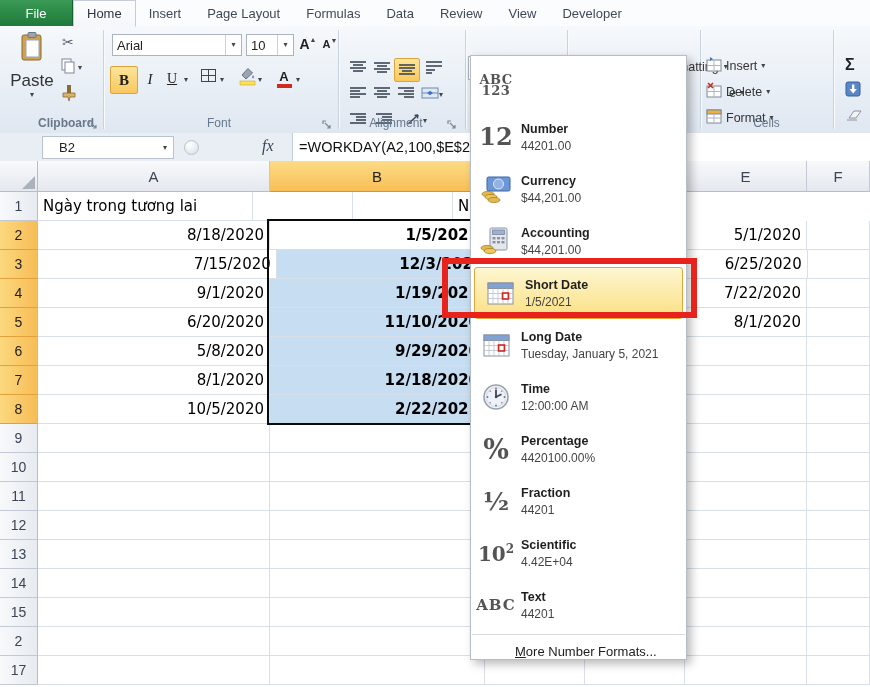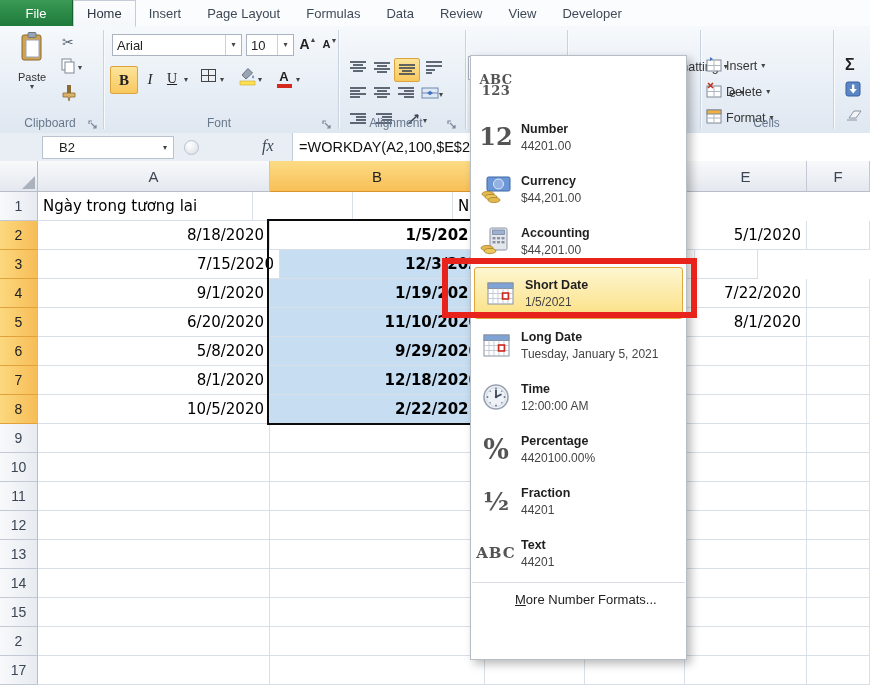--- a/index.html
+++ b/index.html
@@ -20,21 +20,21 @@
           background:linear-gradient(#f6f9fc,#e9eff6 55%,#dfe7f1);border-bottom:1px solid #c6ced9;}
   .gdiv{position:absolute;top:4px;bottom:4px;width:1px;background:#c9d2df;box-shadow:1px 0 0 #f8fafc;}
   .glabel{position:absolute;bottom:3px;font-size:12px;color:#68788c;text-align:center;}
   .lnch{position:absolute;bottom:5px;width:11px;height:11px;}
   .rbtn-txt{font-size:12.5px;color:#333;}
   .arr{font-size:8px;color:#444;line-height:1;}
   .mini{position:absolute;display:flex;align-items:center;gap:2px;}
 
   .paste-btn{position:absolute;left:6px;top:4px;width:50px;height:82px;display:flex;flex-direction:column;
              align-items:center;justify-content:flex-start;border:1px solid transparent;border-radius:3px;}
-  .paste-btn .lab{font-size:11px;color:#333;margin-top:4px;}
+  .paste-btn .lab{font-size:17px;color:#333;margin-top:4px;}
 
   .combo{position:absolute;height:20px;background:#fff;border:1px solid #aab3bf;display:flex;
          align-items:center;font-size:13px;color:#222;}
   .combo .val{flex:1;padding-left:4px;}
   .combo .cbtn{width:15px;height:100%;display:flex;align-items:center;justify-content:center;border-left:1px solid #c9d0da;}
 
   .fbtn{position:absolute;display:flex;align-items:center;justify-content:center;border-radius:2px;}
   .fbtn.selected{background:linear-gradient(#fce49a,#f8c85e);border:1px solid #dca43c;}
   .bold-b{font-family:"Liberation Serif",serif;font-weight:bold;font-size:15px;color:#222;}
   .ital-i{font-family:"Liberation Serif",serif;font-style:italic;font-size:15px;color:#222;}
@@ -158,21 +158,21 @@
       <span class="arr">▾</span>
     </div>
     <div class="mini" style="left:60px;top:58px;">
       <span>
         <svg width="18" height="18" viewBox="0 0 18 18">
           <rect x="7" y="1" width="4" height="8" fill="#8c6a33"></rect>
           <path d="M3 9 h12 v4 h-5 l-1 4 -1-4 h-5 z" fill="#d9b36a" stroke="#8c6a33" stroke-width="0.8"></path>
         </svg>
       </span>
     </div>
-    <div class="glabel" style="left:0;width:100px;">Clipboard</div>
+    <div class="glabel" style="left:16px;width:100px;font-weight:bold;">Clipboard</div>
     <div class="lnch" style="left:88px;">
       <svg width="11" height="11" viewBox="0 0 11 11">
           <path d="M1 4 V1 H4 M3 3 L8 8 M8 5 V8 H5" fill="none" stroke="#7c8798" stroke-width="1.2"></path>
         </svg>
     </div>
 
     <div class="combo" style="left:112px;top:8px;width:128px;">
       <span class="val">Arial</span>
       <span class="cbtn arr">▾</span>
     </div>
@@ -444,20 +444,21 @@
         <div class="g-cell right" style="width: 100px;"></div>
         <div class="g-cell right" style="width: 122px;">5/1/2020</div>
         <div class="g-cell right" style="width: 63px;"></div>
       </div>
       <div class="g-row">
         <div class="g-rh selhead">3</div>
         <div class="g-cell right" style="width: 242px;">7/15/2020</div>
         <div class="g-cell right boldcell bluesel" style="width: 215px;">12/3/2020</div>
         <div class="g-cell right" style="width: 100px;"></div>
         <div class="g-cell right" style="width: 100px;"></div>
+        <div class="g-cell right" style="width: 122px;">6/25/2020</div>
         <div class="g-cell right" style="width: 63px;"></div>
       </div>
       <div class="g-row">
         <div class="g-rh selhead">4</div>
         <div class="g-cell right" style="width: 232px;">9/1/2020</div>
         <div class="g-cell right boldcell bluesel" style="width: 215px;">1/19/2021</div>
         <div class="g-cell right" style="width: 100px;"></div>
         <div class="g-cell right" style="width: 100px;"></div>
         <div class="g-cell right" style="width: 122px;">7/22/2020</div>
         <div class="g-cell right" style="width: 63px;"></div>
@@ -713,20 +714,29 @@
         <span class="fmt-ico">
           <span class="gi" style="font-size:25px;">½</span>
         </span>
         <span class="fmt-txt">
           <span class="fmt-title">Fraction</span>
           <span class="fmt-sample">44201</span>
         </span>
       </div>
       <div class="fmt-item">
         <span class="fmt-ico">
+          <span class="gi" style="font-size:20px;">10<sup style="font-size:12px;">2</sup></span>
+        </span>
+        <span class="fmt-txt">
+          <span class="fmt-title">Scientific</span>
+          <span class="fmt-sample">4.42E+04</span>
+        </span>
+      </div>
+      <div class="fmt-item">
+        <span class="fmt-ico">
           <span class="gi" style="font-size:15px;letter-spacing:1px;">ABC</span>
         </span>
         <span class="fmt-txt">
           <span class="fmt-title">Text</span>
           <span class="fmt-sample">44201</span>
         </span>
       </div>
       <div class="fmt-sep"></div>
       <div class="fmt-footer">
         <span><u>M</u>ore Number Formats...</span>

